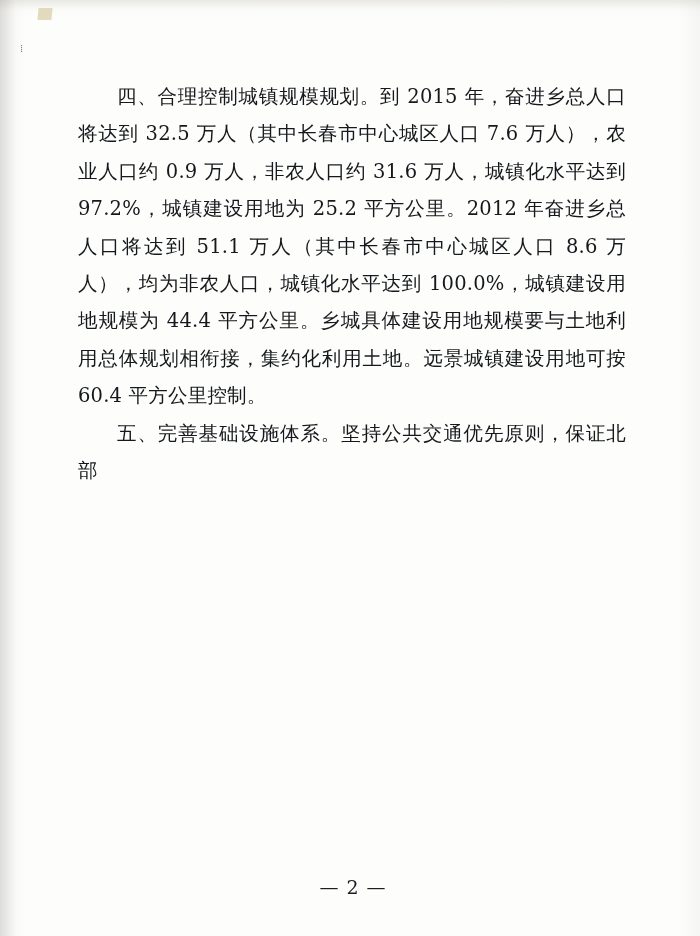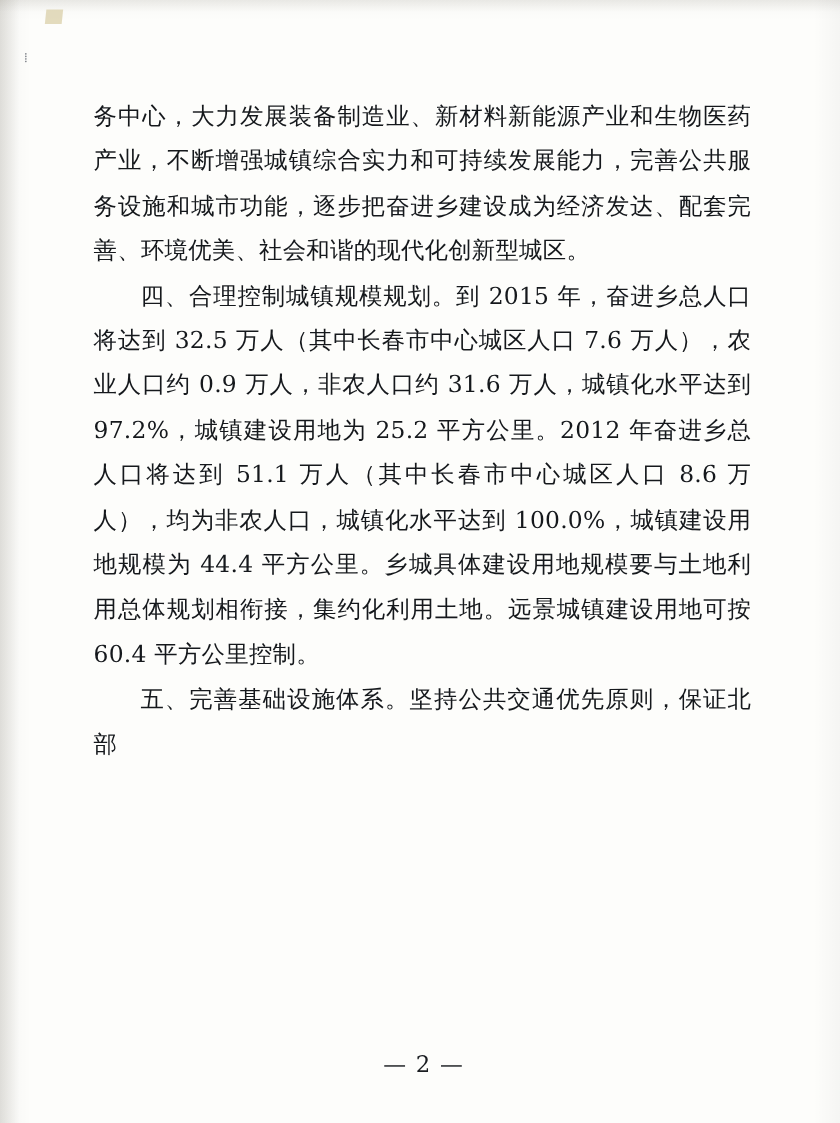--- a/index.html
+++ b/index.html
@@ -115,21 +115,20 @@
 
   <div class="scan-tint"></div>
   <div class="edge-shadow-left"></div>
   <div class="edge-shadow-top"></div>
 
   <div class="corner-mark"></div>
 
   <div class="margin-dot">⁞</div>
 
   <div class="body-text">
-    <p class="para">务中心，大力发展装备制造业、新材料新能源产业和生物医药产业，不断增强城镇综合实力和可持续发展能力，完善公共服务设施和城市功能，逐步把奋进乡建设成为经济发达、配套完善、环境优美、社会和谐的现代化创新型城区。</p>
     <p class="para indent">四、合理控制城镇规模规划。到 2015 年，奋进乡总人口将达到 32.5 万人（其中长春市中心城区人口 7.6 万人），农业人口约 0.9 万人，非农人口约 31.6 万人，城镇化水平达到 97.2%，城镇建设用地为 25.2 平方公里。2012 年奋进乡总人口将达到 51.1 万人（其中长春市中心城区人口 8.6 万人），均为非农人口，城镇化水平达到 100.0%，城镇建设用地规模为 44.4 平方公里。乡城具体建设用地规模要与土地利用总体规划相衔接，集约化利用土地。远景城镇建设用地可按 60.4 平方公里控制。</p>
     <p class="para indent">五、完善基础设施体系。坚持公共交通优先原则，保证北部</p>
   </div>
 
   <div class="page-number">
     <span class="pn-inner">— 2 —</span>
   </div>
 
 </div>
 

